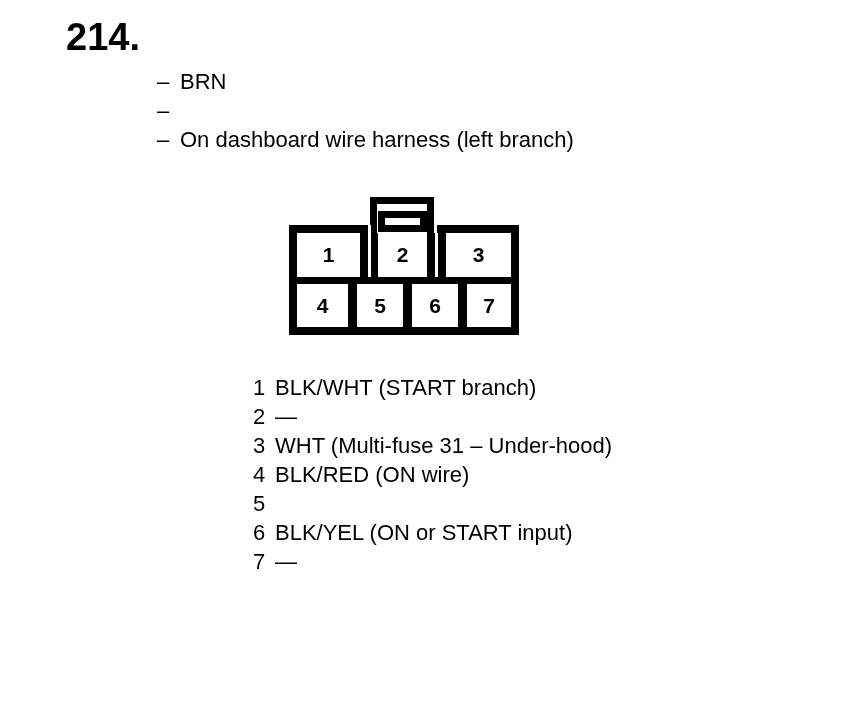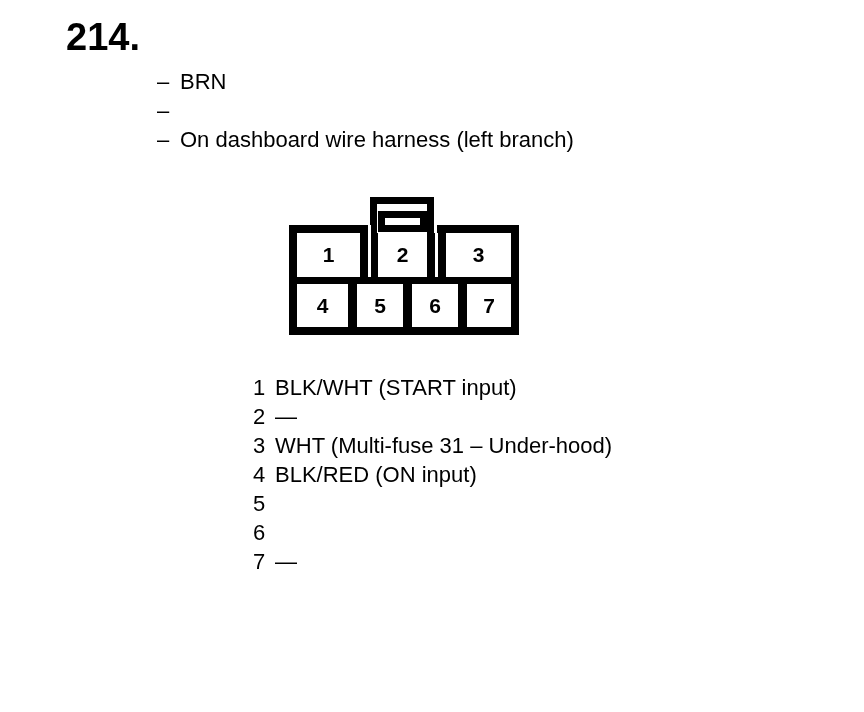--- a/index.html
+++ b/index.html
@@ -159,39 +159,40 @@
     </div>
     <div class="latch-outer"></div>
     <div class="latch-inner"></div>
     <div class="notch notch-left"></div>
     <div class="notch notch-right"></div>
   </div>
 
   <div class="pin-list">
     <div class="pin-row">
       <span class="pin-num">1</span>
-      <span class="pin-label">BLK/WHT (START input)</span>
+      <span class="pin-label">BLK/WHT (START branch)</span>
     </div>
     <div class="pin-row">
       <span class="pin-num">2</span>
       <span class="pin-label">—</span>
     </div>
     <div class="pin-row">
       <span class="pin-num">3</span>
       <span class="pin-label">WHT (Multi-fuse 31 – Under-hood)</span>
     </div>
     <div class="pin-row">
       <span class="pin-num">4</span>
-      <span class="pin-label">BLK/RED (ON input)</span>
+      <span class="pin-label">BLK/RED (ON wire)</span>
     </div>
     <div class="pin-row">
       <span class="pin-num">5</span>
     </div>
     <div class="pin-row">
       <span class="pin-num">6</span>
+      <span class="pin-label">BLK/YEL (ON or START input)</span>
     </div>
     <div class="pin-row">
       <span class="pin-num">7</span>
       <span class="pin-label">—</span>
     </div>
   </div>
 
 </div>
 
 </body></html>

